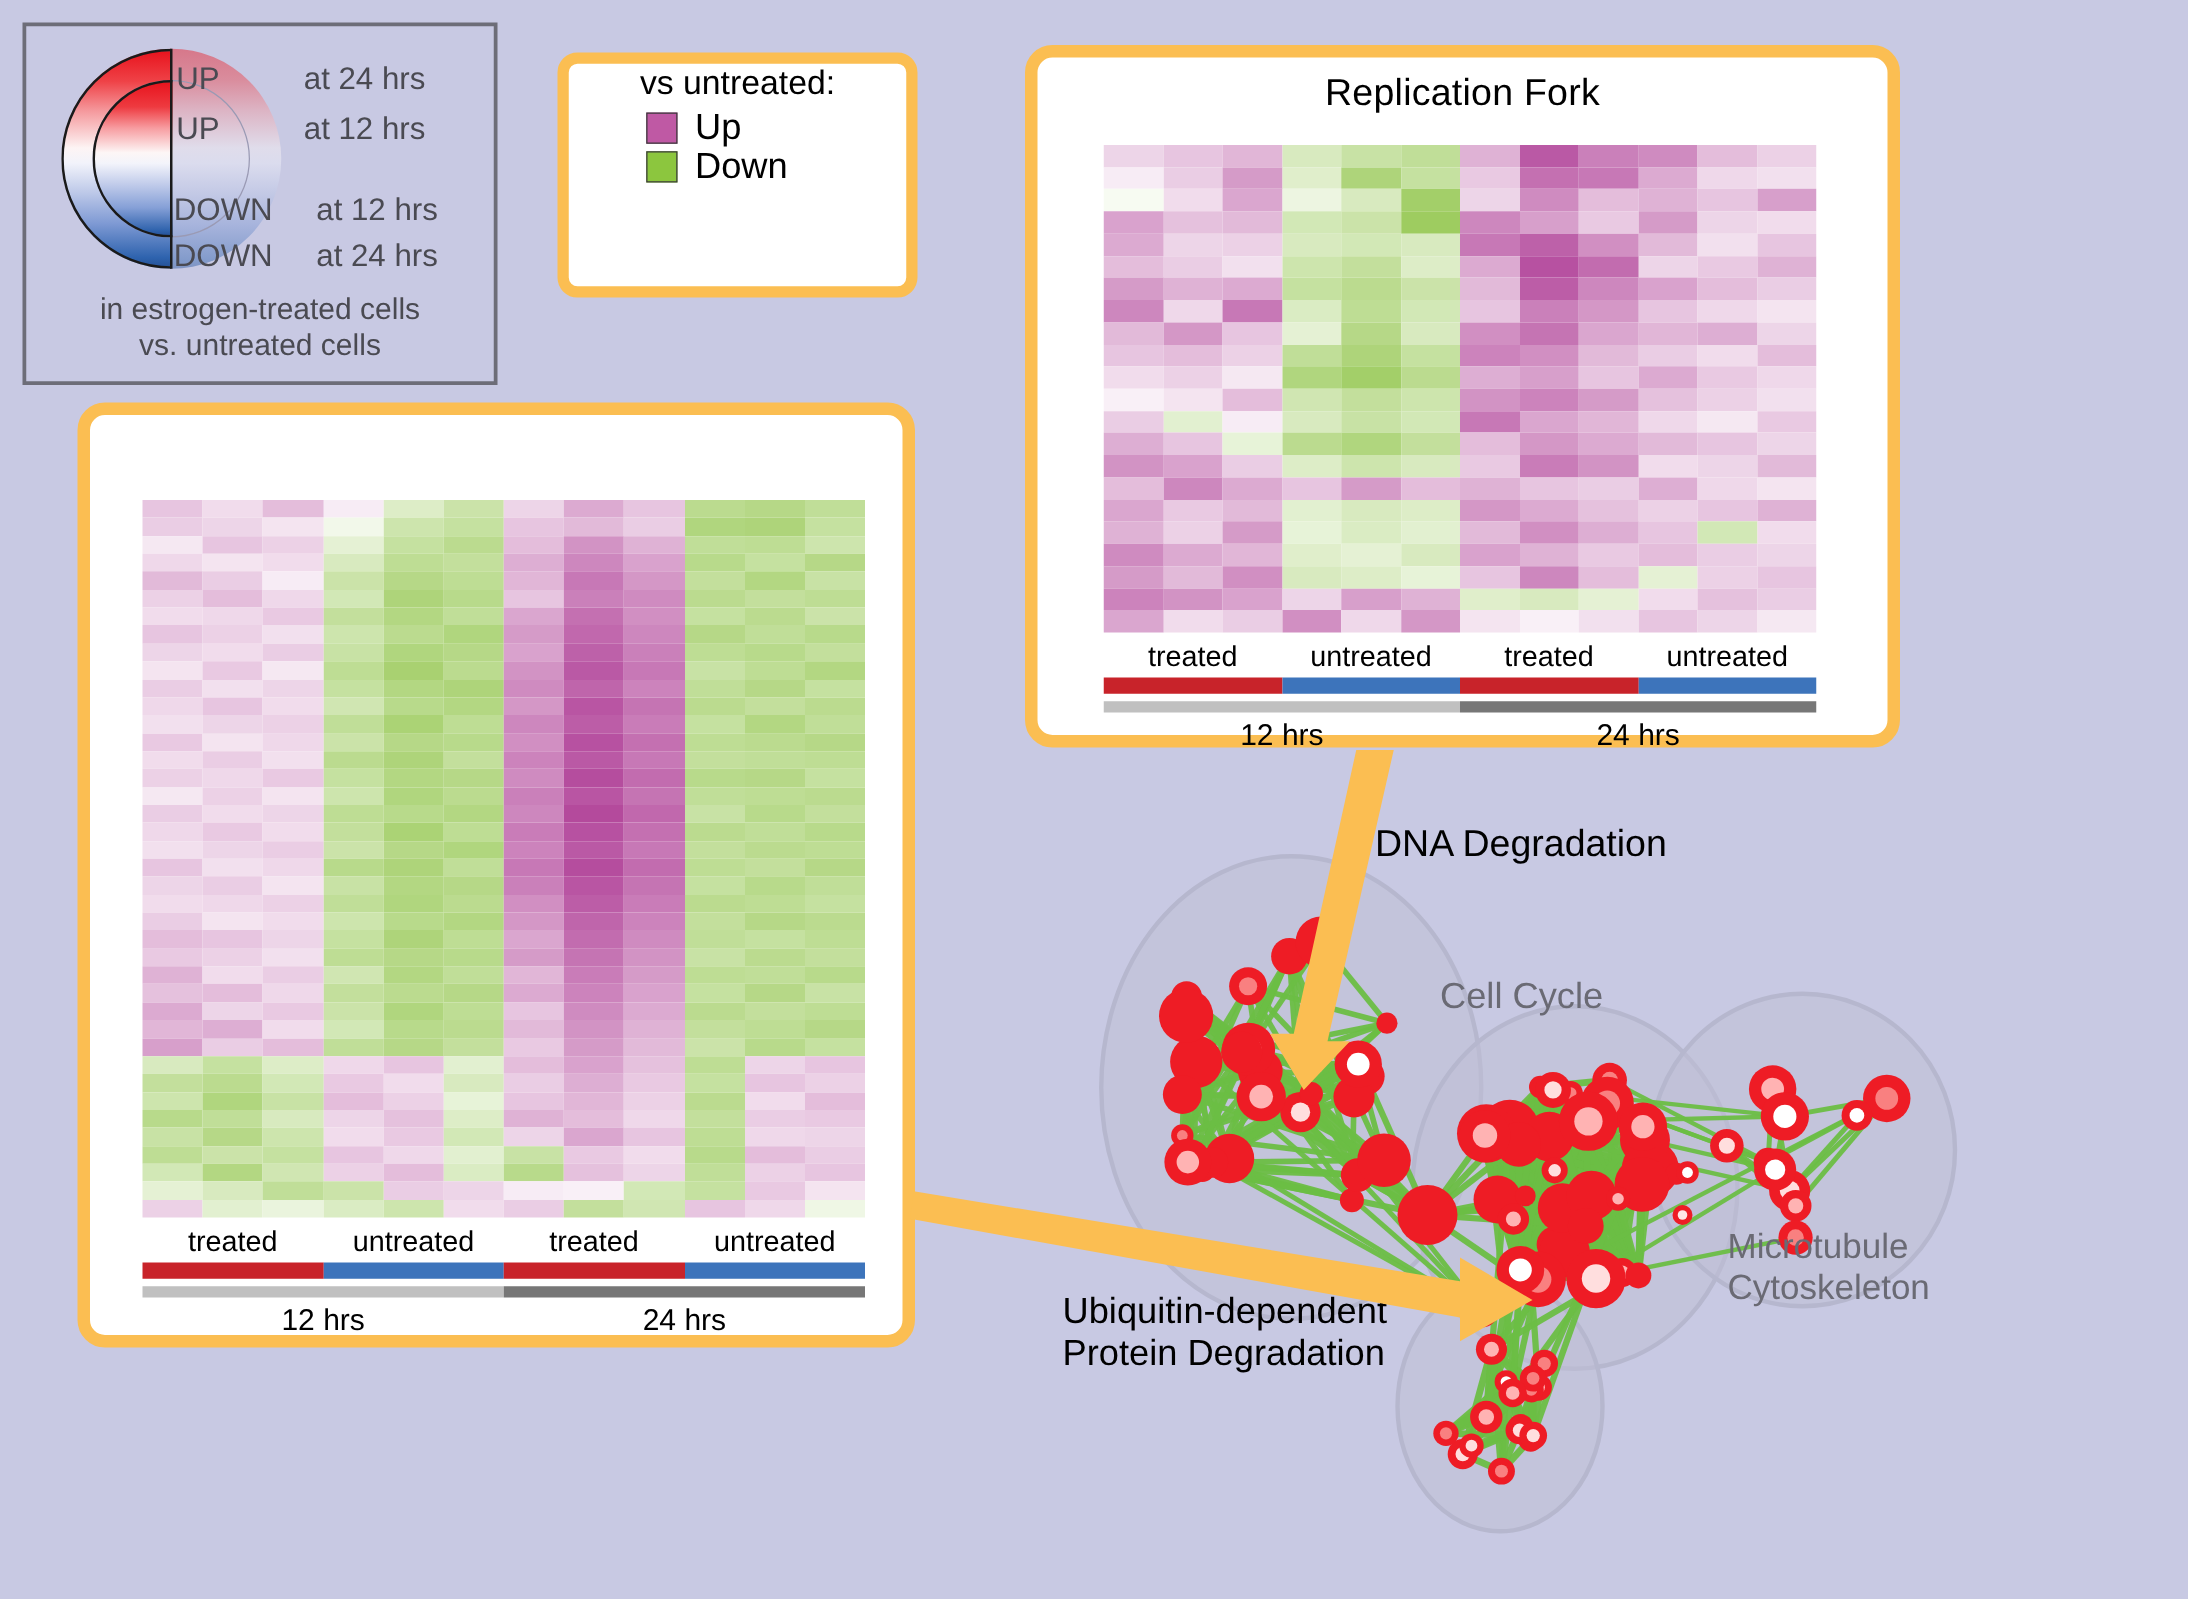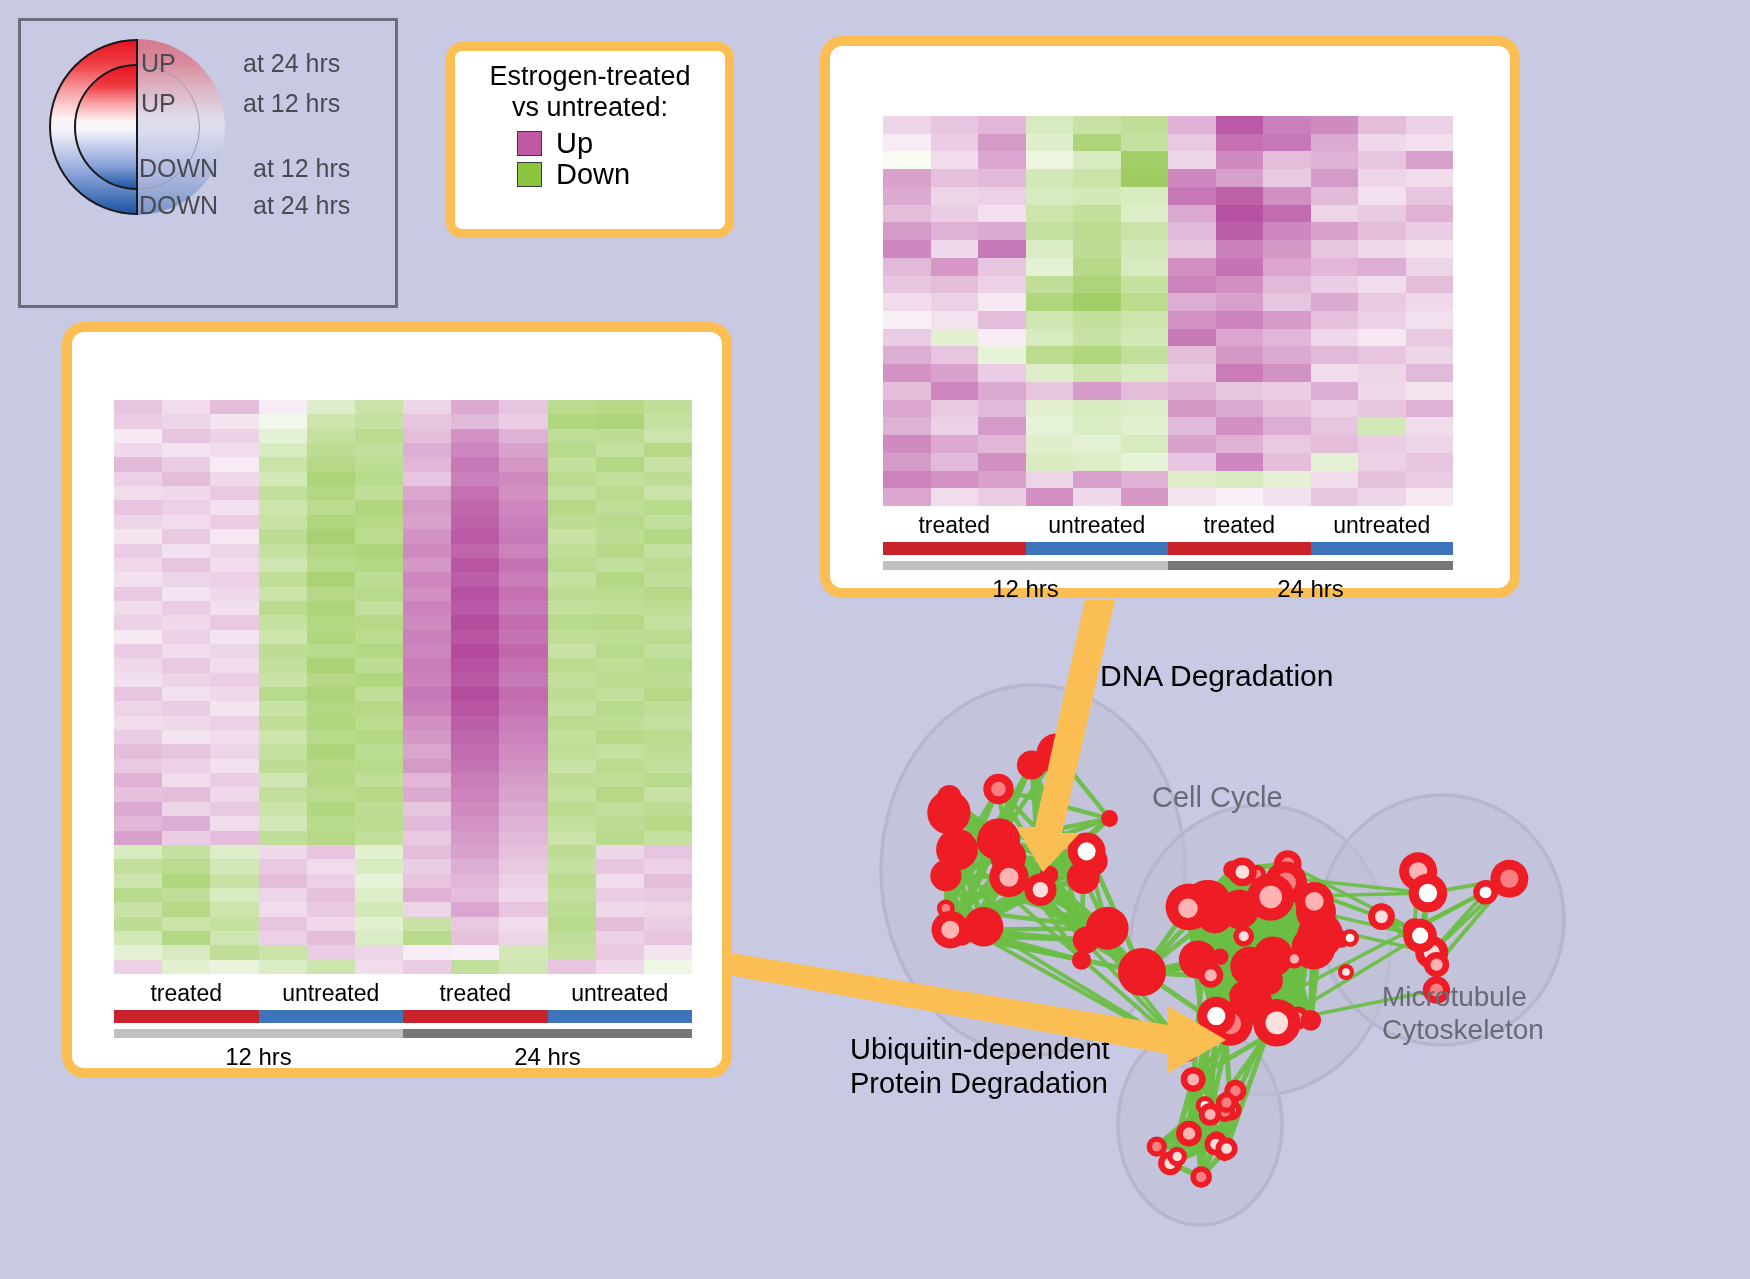--- a/index.html
+++ b/index.html
@@ -123,38 +123,42 @@
 
     <div class="ud-row" style="left:120px;top:68px;">UP</div>
     <div class="ud-label" style="left:222px;top:68px;">at 12 hrs</div>
 
     <div class="ud-row" style="left:118px;top:133px;">DOWN</div>
     <div class="ud-label" style="left:232px;top:133px;">at 12 hrs</div>
 
     <div class="ud-row" style="left:118px;top:170px;">DOWN</div>
     <div class="ud-label" style="left:232px;top:170px;">at 24 hrs</div>
 
+    <div id="updown-caption">
+      <div>in estrogen-treated cells</div>
+      <div>vs. untreated cells</div>
+    </div>
   </div>
 
   <div id="key-legend">
-    <div class="kt">Estrogen-treated</div>
     <div class="kt" style="padding-top:0">vs untreated:</div>
     <div class="key-rows">
       <div class="key-row">
         <span class="swatch" id="sw-up" style="background: rgb(191, 89, 164);"></span>
         <span class="kl">Up</span>
       </div>
       <div class="key-row">
         <span class="swatch" id="sw-down" style="background: rgb(140, 198, 62);"></span>
         <span class="kl">Down</span>
       </div>
     </div>
   </div>
 
   <div class="panel" id="panel-replication">
+    <div class="panel-title">Replication Fork</div>
     <div class="hm" id="hm-rep" style="left: 53px; top: 70px; width: 570px; height: 390px; grid-template-columns: repeat(12, 1fr); grid-template-rows: repeat(22, 1fr);">
         <div style="background: rgb(237, 213, 232);"></div>
         <div style="background: rgb(231, 197, 224);"></div>
         <div style="background: rgb(225, 182, 215);"></div>
         <div style="background: rgb(216, 234, 191);"></div>
         <div style="background: rgb(200, 226, 165);"></div>
         <div style="background: rgb(192, 222, 152);"></div>
         <div style="background: rgb(223, 178, 213);"></div>
         <div style="background: rgb(186, 89, 165);"></div>
         <div style="background: rgb(202, 128, 186);"></div>

